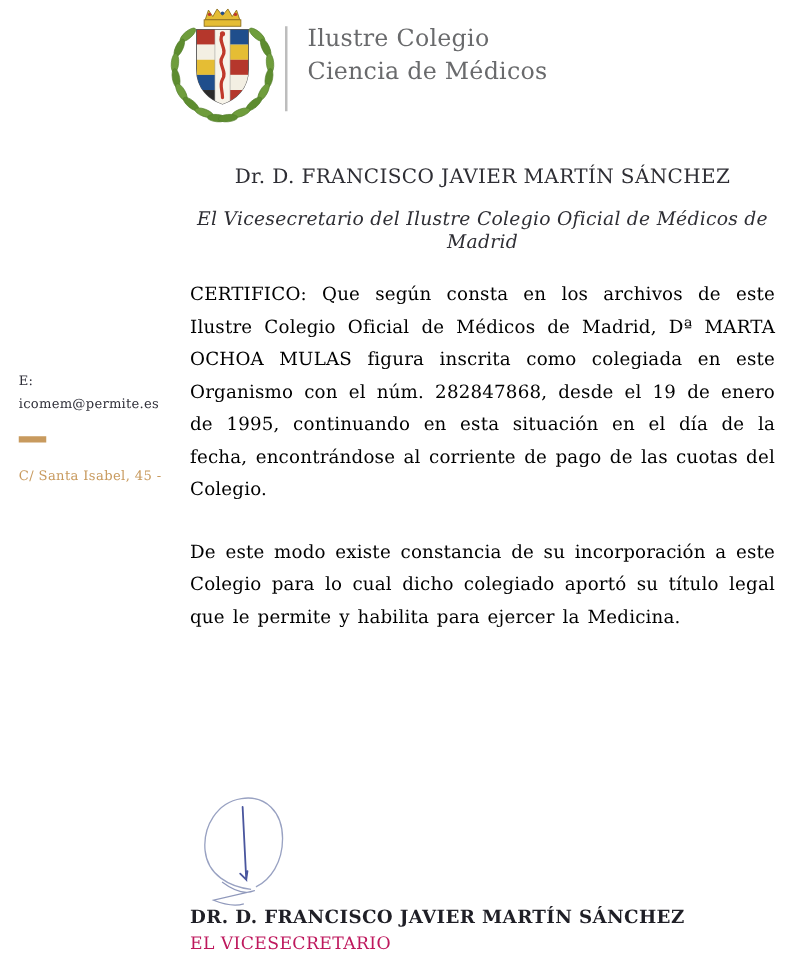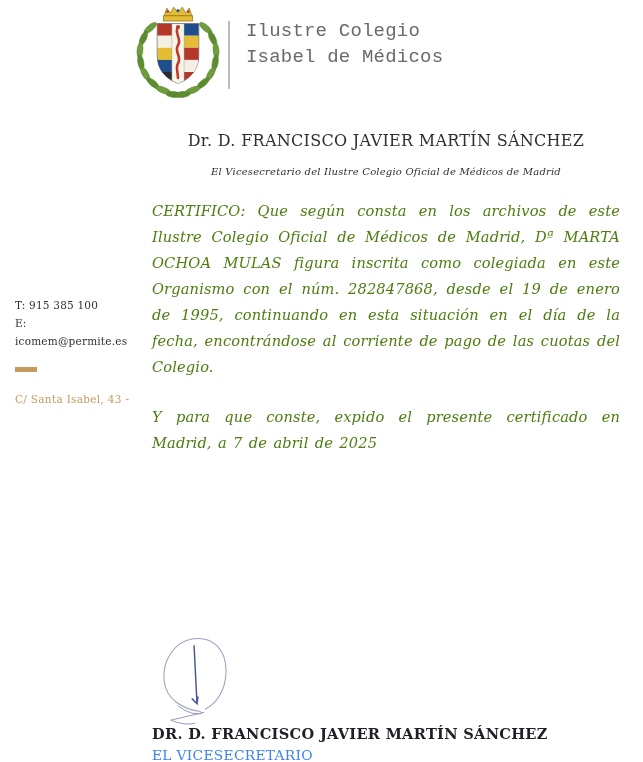--- a/index.html
+++ b/index.html
@@ -6,21 +6,21 @@
   .page {
     position: relative;
     width: 643px;
     height: 762px;
     background: #ffffff;
     overflow: hidden;
     font-family: "DejaVu Serif", "Liberation Serif", serif;
   }
 
   
-  .header { position: absolute; top: 0; left: 0; width: 600px; height: 110px; font-family: Liberation Mono, monospace; }
+  .header { position: absolute; top: 0; left: 0; width: 600px; height: 110px; }
   .crest { position: absolute; left: 126px; top: 2px; }
   .header-divider {
     position: absolute; left: 228px; top: 21px;
     width: 1.5px; height: 68px; background: #bdbdbd;
   }
   .org-name {
     position: absolute; left: 246px; top: 18px;
     font-size: 19px; line-height: 26px; color: #696a6c;
     letter-spacing: 0.2px; white-space: nowrap;
   }
@@ -41,41 +41,40 @@
   
   .letter {
     position: absolute; left: 152px; top: 131px; width: 468px;
     color: #3a3a3a;
   }
   .letter-title {
     text-align: center; font-size: 16px; color: #2e2e34;
     letter-spacing: 0.3px; margin: 0 0 9px 0;
   }
   .letter-subtitle {
-    text-align: center; font-style: italic; font-size: 10px; color: #2e2e34;
+    text-align: center; font-style: italic; font-size: 15px; color: #2e2e34;
     letter-spacing: 0.2px; margin: 16px 0 21px 0;
   }
   .letter p {
     margin: 0 0 24px 0;
     font-size: 14.6px; line-height: 26px;
     text-align: justify; letter-spacing: 0.15px; word-spacing: 1.5px;
-    color: #4d7c0f;
-    font-style: italic;
+    color: #000000;
   }
 
   
   .signature-wrap { position: absolute; left: 152px; top: 634px; width: 90px; height: 92px; }
   .signer-name {
     position: absolute; left: 152px; top: 725px;
     font-size: 14.6px; font-weight: bold; color: #1f1f26; letter-spacing: 0.3px;
     white-space: nowrap;
   }
   .signer-role {
     position: absolute; left: 152px; top: 747px;
-    font-size: 13.8px; color: #3b82f6; letter-spacing: 0.3px;
+    font-size: 13.8px; color: #be185d; letter-spacing: 0.3px;
     white-space: nowrap;
   }
 </style>
 </head>
 <body>
 
 <div class="page">
 
   <div class="header">
 
@@ -132,36 +131,35 @@
         <rect x="53" y="25" width="14" height="70" fill="#f7f4ea" stroke="#9a9a9a" stroke-width="0.5"></rect>
         <path d="M60,29 C55,36 65,43 60,50 C55,57 65,64 60,71 C57,76 60,81 60,88" fill="none" stroke="#c0392b" stroke-width="3" stroke-linecap="round"></path>
         <circle cx="60" cy="29" r="2.4" fill="#c0392b"></circle>
       </g>
     </svg>
 
     <div class="header-divider"></div>
 
     <div class="org-name">
       <div>Ilustre Colegio</div>
-      <div>Isabel de Médicos</div>
+      <div>Ciencia de Médicos</div>
     </div>
   </div>
 
   <div class="sidebar">
-    <div class="contact-line">T: 915 385 100</div>
     <div class="contact-line">E: icomem@permite.es</div>
     <div class="accent-bar"></div>
-    <div class="address-line">C/ Santa Isabel, 43 -</div>
+    <div class="address-line">C/ Santa Isabel, 45 -</div>
   </div>
 
   <div class="letter">
     <div class="letter-title">Dr. D. FRANCISCO JAVIER MARTÍN SÁNCHEZ</div>
     <div class="letter-subtitle">El Vicesecretario del Ilustre Colegio Oficial de Médicos de Madrid</div>
     <p>CERTIFICO: Que según consta en los archivos de este Ilustre Colegio Oficial de Médicos de Madrid, Dª MARTA OCHOA MULAS figura inscrita como colegiada en este Organismo con el núm. 282847868, desde el 19 de enero de 1995, continuando en esta situación en el día de la fecha, encontrándose al corriente de pago de las cuotas del Colegio.</p>
-    <p>Y para que conste, expido el presente certificado en Madrid, a 7 de abril de 2025</p>
+    <p>De este modo existe constancia de su incorporación a este Colegio para lo cual dicho colegiado aportó su título legal que le permite y habilita para ejercer la Medicina.</p>
   </div>
 
   <div class="signature-wrap">
     <svg width="90" height="92" viewBox="0 0 80 95" aria-hidden="true">
 
       <path d="M44,80 C26,78 8,68 6,48 C4,28 16,8 36,5 C56,2 70,16 70,38 C70,58 60,72 48,78" fill="none" stroke="#99a2c2" stroke-width="1.1"></path>
 
       <path d="M37,12 L40,72 L35,67 M40,72 L41,65" fill="none" stroke="#4a569e" stroke-width="1.5" stroke-linecap="round"></path>
 
       <path d="M20,74 Q36,86 47,81 L13,89 Q28,95 38,92" fill="none" stroke="#8f98bb" stroke-width="1"></path>

